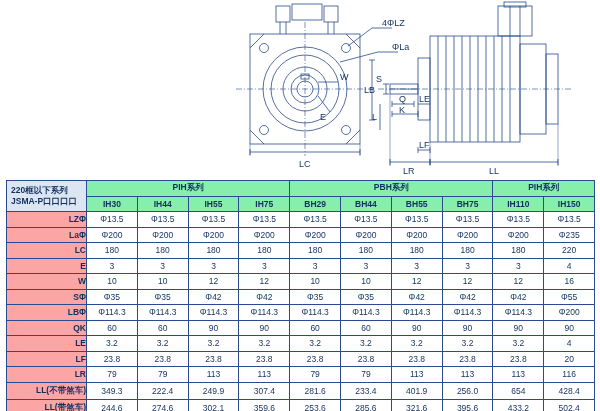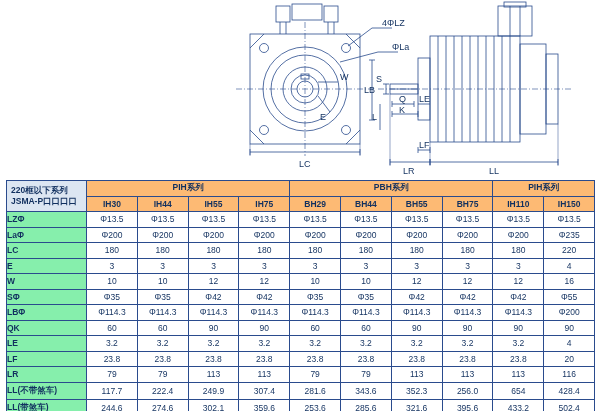--- a/index.html
+++ b/index.html
@@ -21,23 +21,23 @@
     border:1px solid #2a4b8d;
     font-size:8.5px;
     text-align:center;
     height:14.5px;
     padding:0;
     color:#11305f;
     background:#ffffff;
     white-space:nowrap;
     overflow:hidden;
   }
-  thead th{background:#fdba74;font-weight:bold;}
+  thead th{background:#86efac;font-weight:bold;}
   td.rowhead{
-    background:#86efac;font-weight:bold;text-align:left;
+    background:#fca5a5;font-weight:bold;text-align:right;
   }
   th.corner{
     background:#dce6f2;font-weight:bold;text-align:left;padding-left:4px;
     font-size:8.5px;line-height:11px;
   }
   .corner div{line-height:11px;}
   td.tall{height:16px;}
   tr.h2 td{height:16px;}
 </style>
 </head>
@@ -335,27 +335,27 @@
           <td>113</td>
           <td>79</td>
           <td>79</td>
           <td>113</td>
           <td>113</td>
           <td>113</td>
           <td>116</td>
         </tr>
         <tr class="h2">
           <td class="rowhead tall">LL(不带煞车)</td>
-          <td class="tall">117.7</td>
+          <td class="tall">349.3</td>
           <td class="tall">222.4</td>
           <td class="tall">249.9</td>
           <td class="tall">307.4</td>
           <td class="tall">281.6</td>
-          <td class="tall">343.6</td>
-          <td class="tall">352.3</td>
+          <td class="tall">233.4</td>
+          <td class="tall">401.9</td>
           <td class="tall">256.0</td>
           <td class="tall">654</td>
           <td class="tall">428.4</td>
         </tr>
         <tr class="h2">
           <td class="rowhead tall">LL(带煞车)</td>
           <td class="tall">244.6</td>
           <td class="tall">274.6</td>
           <td class="tall">302.1</td>
           <td class="tall">359.6</td>

